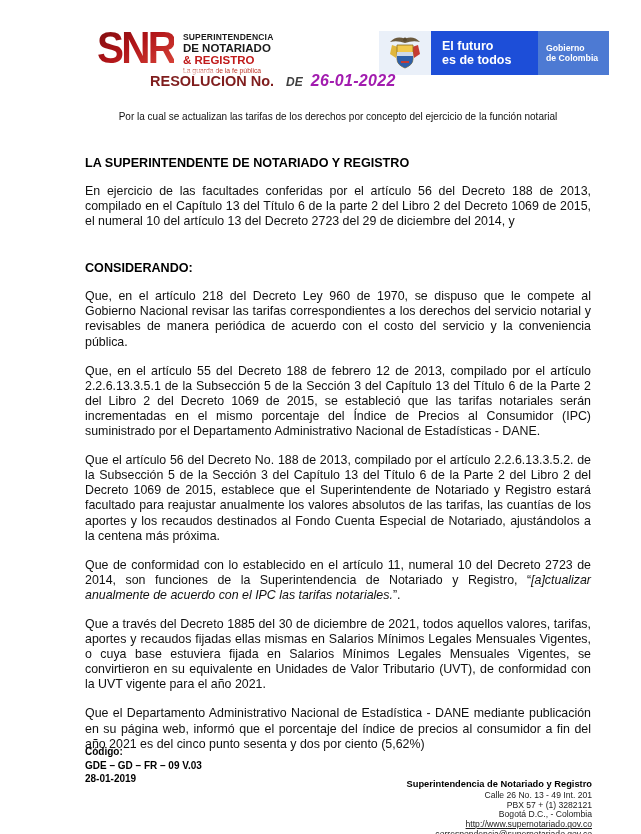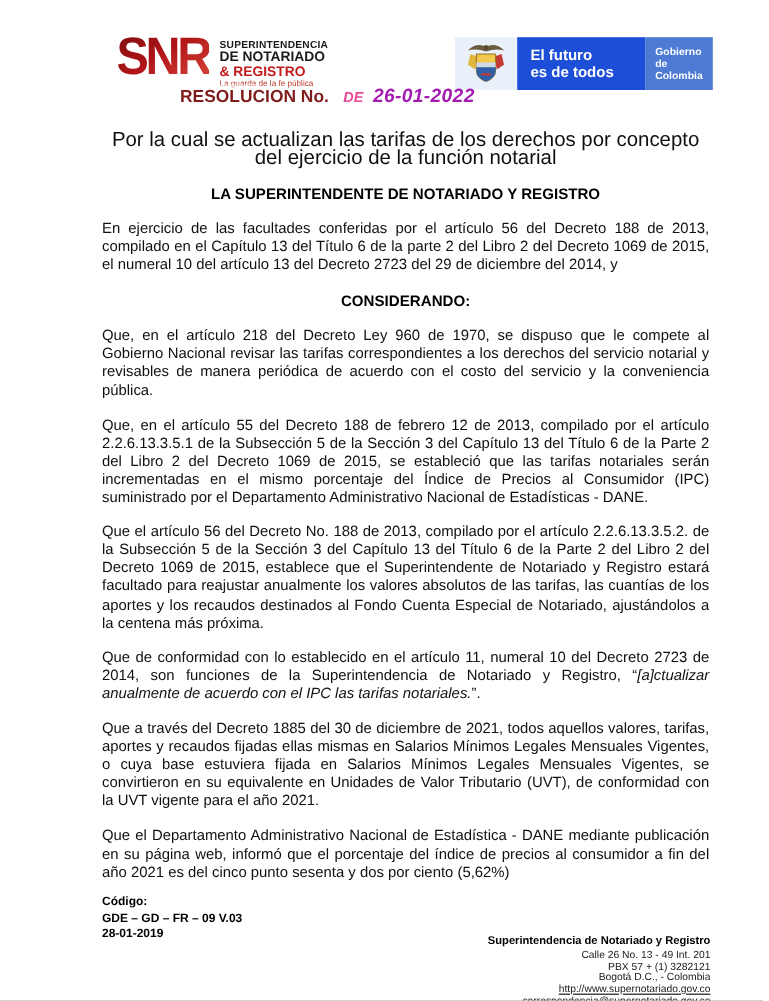--- a/index.html
+++ b/index.html
@@ -50,46 +50,46 @@
     display: flex; align-items: center; justify-content: center;
   }
   .banner-slogan {
     width: 107px; height: 100%;
     background: #1d4ed8;
     color: #fff; font-weight: 700; font-size: 12.5px; line-height: 14px;
     display: flex; flex-direction: column; justify-content: center;
     padding-left: 11px;
   }
   .banner-gov {
-    width: 56px; height: 100%;
+    width: 71px; height: 100%;
     background: #4d7ad3;
     color: #fff; font-weight: 700; font-size: 8.7px; line-height: 10px;
     display: flex; flex-direction: column; justify-content: center;
     padding-left: 8px;
   }
 
   
   .title-row {
     position: absolute; left: 150px; top: 72px;
     display: flex; align-items: baseline;
     white-space: nowrap;
   }
   .t-label { font-weight: 700; font-size: 14.5px; color: #7f1d1d; }
   .t-number {
     font-size: 30px; font-style: italic; font-weight: 500;
     letter-spacing: 1px; color: #000; margin-left: 2px;
   }
-  .t-de { font-weight: 700; font-style: italic; font-size: 12px; margin-left: 12px; color: #ec4899; }
+  .t-de { font-weight: 700; font-style: italic; font-size: 12px; margin-left: 12px; color: #404040; }
   .t-date { font-weight: 700; font-style: italic; font-size: 16px; margin-left: 8px; letter-spacing: .3px; color: #a21caf; }
 
   
   .content { position: absolute; left: 85px; top: 109px; width: 506px; }
   .content > * + * { margin-top: 14px; }
-  .subject { font-size: 17px; line-height: 15px; text-align: center; color: #101010; }
-  .heading { font-size: 12.6px; font-weight: 700; text-align: center; color: #000; margin-top: 16px; }
+  .subject { font-size: 10px; line-height: 15px; text-align: center; color: #101010; }
+  .heading { font-size: 12.6px; font-weight: 700; color: #000; margin-top: 32px; }
   .body-p { font-size: 12.4px; line-height: 15.1px; text-align: justify; color: #101010; }
   .body-p i { font-style: italic; }
 
   
   .footer-left {
     position: absolute; left: 85px; top: 745px;
     font-weight: 700; font-size: 10px; line-height: 13.5px; color: #000;
   }
   .footer-right {
     position: absolute; right: 49px; top: 780px;

